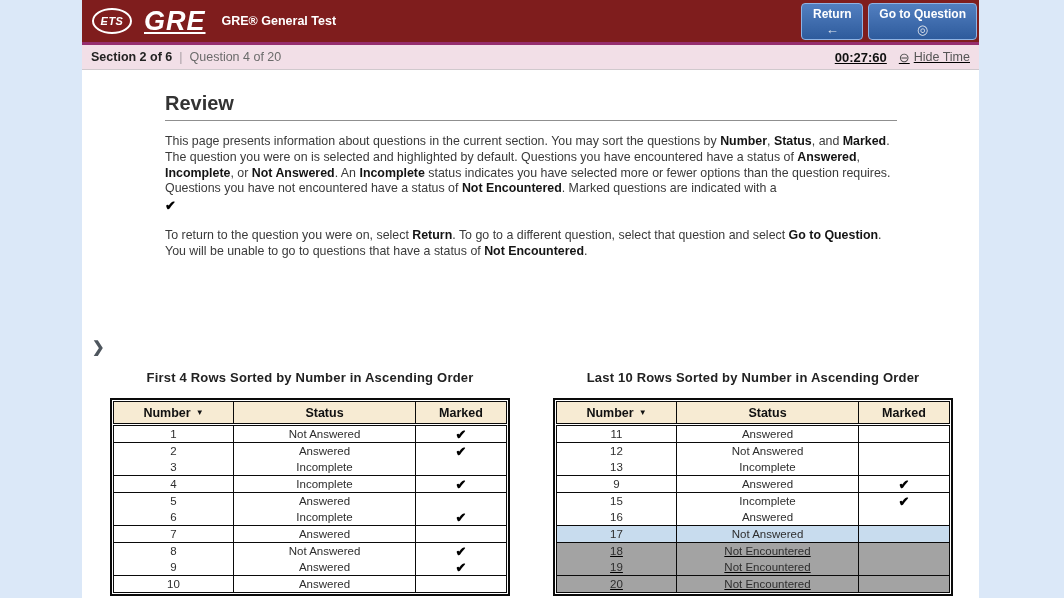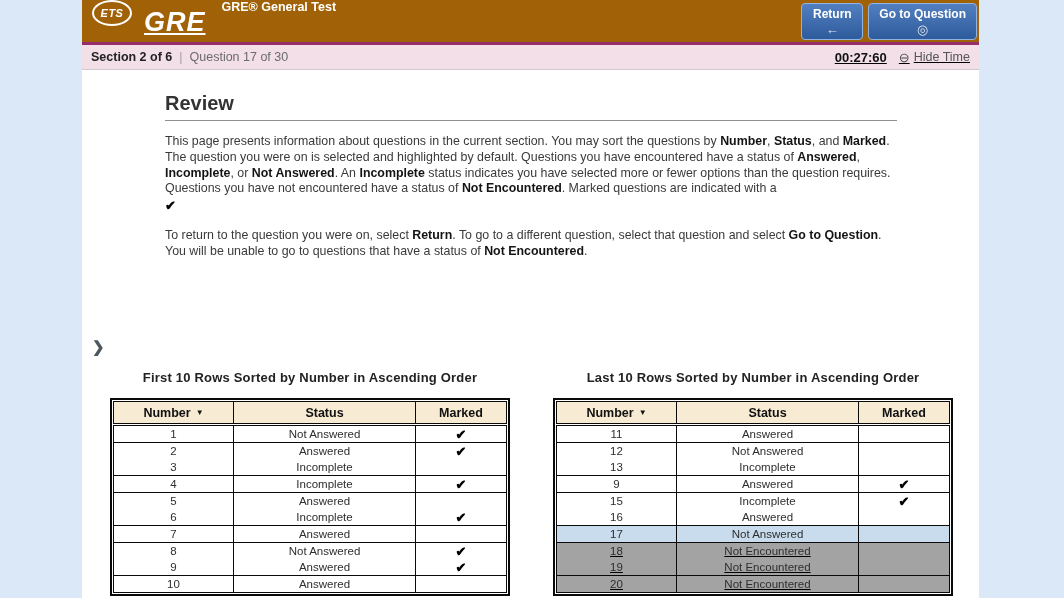--- a/index.html
+++ b/index.html
@@ -8,22 +8,22 @@
     width:1064px;height:598px;overflow:hidden;
     background:#dbe8f8;
     font-family:"Liberation Sans", sans-serif;
   }
   .app{
     position:relative;width:897px;height:598px;margin-left:82px;
     background:#ffffff;overflow:hidden;
   }
   
   .topbar{
-    height:45px;background:#a16207;border-bottom:3px solid #962e6e;
-    display:flex;padding:0 2px 0 10px;box-sizing:border-box;
+    height:45px;background:#7f1d1d;border-bottom:3px solid #962e6e;
+    display:flex;align-items:center;padding:0 2px 0 10px;box-sizing:border-box;
     position:relative;
   }
   .ets-logo{
     width:36px;height:22px;border:2px solid #fff;border-radius:50%;
     display:flex;align-items:center;justify-content:center;
     color:#fff;font-style:italic;font-weight:bold;font-size:11px;
     margin-right:12px;flex:0 0 auto;letter-spacing:0.5px;
   }
   .gre-logo{
     color:#fff;font-size:27px;font-weight:bold;font-style:italic;
@@ -112,21 +112,21 @@
       <div class="btn">
         <div class="btn-label">Go to Question</div>
         <div class="btn-icon">◎</div>
       </div>
     </div>
   </div>
 
   <div class="section-bar">
     <span class="section-label">Section 2 of 6</span>
     <span class="bar-divider">|</span>
-    <span class="question-label">Question 17 of 30</span>
+    <span class="question-label">Question 4 of 20</span>
     <span class="timer-group">
       <span class="timer">00:27:60</span>
       <span class="hide-time">
         <span class="hide-time-icon">⊖</span>
         <span class="hide-time-label">Hide Time</span>
       </span>
     </span>
   </div>
 
   <div class="content">
@@ -136,21 +136,21 @@
     <div class="para"><span>This page presents information about questions in the current section. You may sort the questions by </span><span class="b">Number</span><span>, </span><span class="b">Status</span><span>, and </span><span class="b">Marked</span><span>. The question you were on is selected and highlighted by default. Questions you have encountered have a status of </span><span class="b">Answered</span><span>, </span><span class="b">Incomplete</span><span>, or </span><span class="b">Not Answered</span><span>. An </span><span class="b">Incomplete</span><span> status indicates you have selected more or fewer options than the question requires. Questions you have not encountered have a status of </span><span class="b">Not Encountered</span><span>. Marked questions are indicated with a </span></div>
     <div class="check-line">✔</div>
 
     <div class="para para2"><span>To return to the question you were on, select </span><span class="b">Return</span><span>. To go to a different question, select that question and select </span><span class="b">Go to Question</span><span>. You will be unable to go to questions that have a status of </span><span class="b">Not Encountered</span><span>.</span></div>
   </div>
 
   <div class="scroll-chevron">❯</div>
 
   <div class="tables-row">
     <div class="table-block">
-      <div class="tbl-title">First 10 Rows Sorted by Number in Ascending Order</div>
+      <div class="tbl-title">First 4 Rows Sorted by Number in Ascending Order</div>
       <div class="tbl">
         <div class="tbl-head">
             <div class="hcell hc0">
               <span>Number</span>
               <span class="sort">▼</span>
             </div>
             <div class="hcell hc1">
               <span>Status</span>
             </div>
             <div class="hcell hc2">

